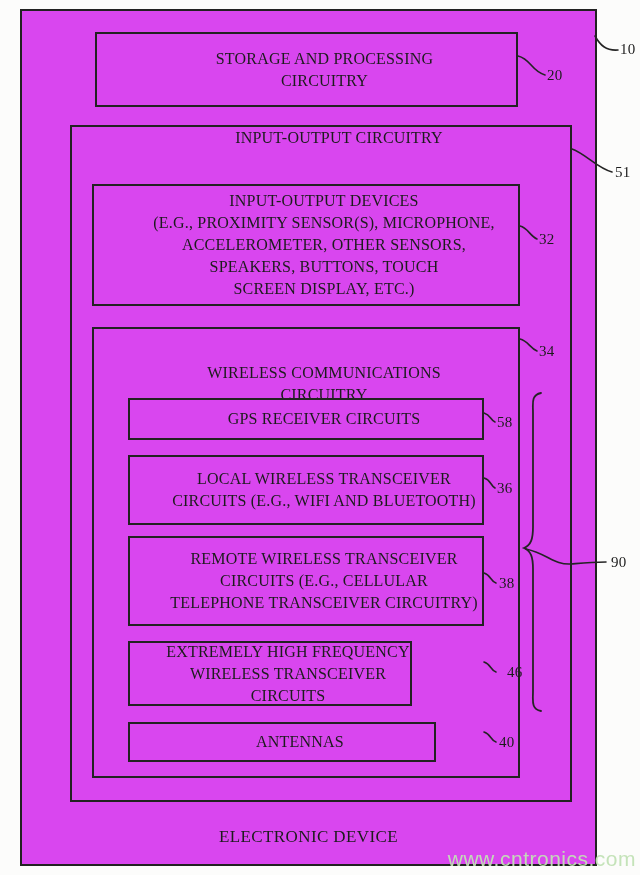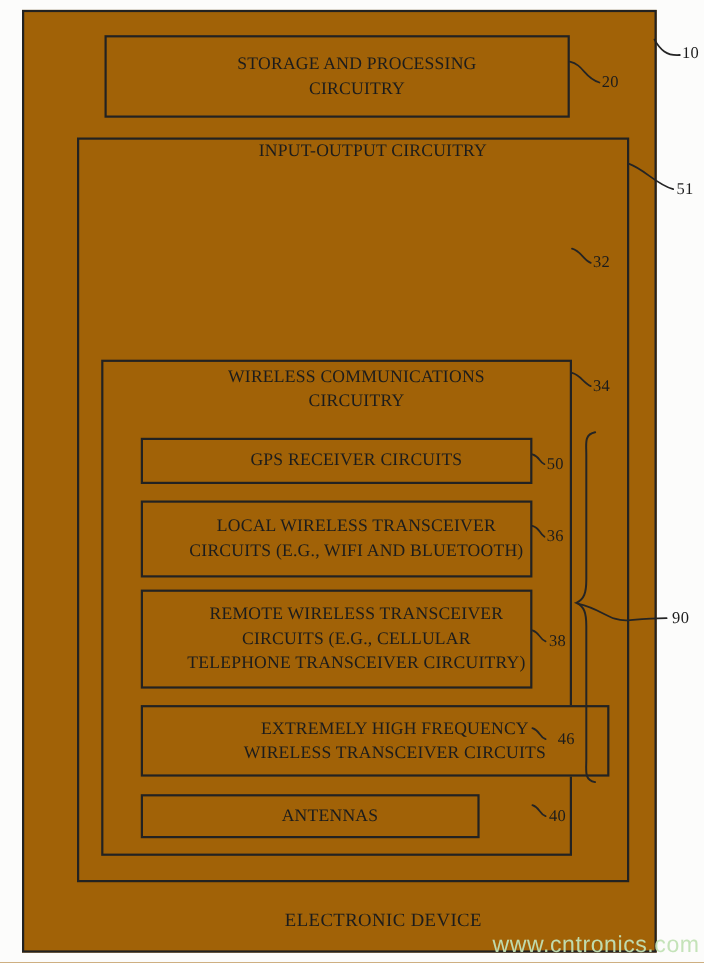--- a/index.html
+++ b/index.html
@@ -8,21 +8,21 @@
     background: #fcfcfb;
     font-family: "Liberation Serif", "DejaVu Serif", serif;
     color: #1c1c1c;
     overflow: hidden;
     position: relative;
   }
   #stage { position: absolute; inset: 0; width: 640px; height: 875px; }
   .box {
     position: absolute;
     border: 2px solid #222;
-    background: #a16207;
+    background: #d946ef;
     box-sizing: border-box;
     padding-left: 36px;
   }
   .label {
     white-space: pre-line;
     text-align: center;
     font-size: 16px;
     line-height: 22px;
     letter-spacing: 0.2px;
     color: #1c1c1c;
@@ -52,61 +52,67 @@
     font-size: 21px;
     letter-spacing: 0.5px;
     opacity: 0.95;
   }
   #electronic-device-label {
     position: absolute;
     left: 20px; width: 577px; top: 827px;
     text-align: center;
     font-size: 17px;
     letter-spacing: 0.4px;
-    padding-left: 40px;
   }
 </style>
 </head>
 <body style="background: rgb(252, 252, 251);">
 
 <div id="stage">
 
   <div class="box" style="left:20px; top:9px; width:577px; height:857px;"></div>
 
   <div class="box" style="left:95px; top:32px; width:423px; height:75px;">
     <div class="label center-lab">STORAGE AND PROCESSING
 CIRCUITRY</div>
   </div>
 
   <div class="box" style="left:70px; top:125px; width:502px; height:677px;">
     <div class="label title-lab" style="margin-top:0;">INPUT-OUTPUT CIRCUITRY</div>
   </div>
 
+  <div class="box" style="left:92px; top:184px; width:428px; height:122px;">
+    <div class="label center-lab">INPUT-OUTPUT DEVICES
+(E.G., PROXIMITY SENSOR(S), MICROPHONE,
+ACCELEROMETER, OTHER SENSORS,
+SPEAKERS, BUTTONS, TOUCH
+SCREEN DISPLAY, ETC.)</div>
+  </div>
 
   <div class="box" style="left:92px; top:327px; width:428px; height:451px;">
-    <div class="label title-lab" style="margin-top:3px;">WIRELESS COMMUNICATIONS
+    <div class="label title-lab" style="margin-top:33px;">WIRELESS COMMUNICATIONS
 CIRCUITRY</div>
   </div>
 
   <div class="box" style="left:128px; top:398px; width:356px; height:42px;">
     <div class="label center-lab">GPS RECEIVER CIRCUITS</div>
   </div>
 
   <div class="box" style="left:128px; top:536px; width:356px; height:90px;">
     <div class="label center-lab">REMOTE WIRELESS TRANSCEIVER
 CIRCUITS (E.G., CELLULAR
 TELEPHONE TRANSCEIVER CIRCUITRY)</div>
   </div>
 
   <div class="box" style="left:128px; top:455px; width:356px; height:70px;">
     <div class="label center-lab">LOCAL WIRELESS TRANSCEIVER
 CIRCUITS (E.G., WIFI AND BLUETOOTH)</div>
   </div>
 
-  <div class="box" style="left:128px; top:641px; width:426px; height:65px;">
+  <div class="box" style="left:128px; top:641px; width:284px; height:65px;">
     <div class="label center-lab">EXTREMELY HIGH FREQUENCY
 WIRELESS TRANSCEIVER CIRCUITS</div>
   </div>
 
   <div class="box" style="left:128px; top:722px; width:308px; height:40px;">
     <div class="label center-lab">ANTENNAS</div>
   </div>
 
   <div id="electronic-device-label">ELECTRONIC DEVICE</div>
 
@@ -135,21 +141,21 @@
     <path style="stroke-width:1.8" d="M 541,393 C 531,395 533,403 533,413 L 533,527 C 533,539 531,545 524,548 C 531,551 533,557 533,569 L 533,691 C 533,701 531,709 541,711"></path>
 
     <path d="M 526,549 C 548,554 554,565 571,564 C 582,563 590,562 606,562"></path>
   </svg>
 
   <span class="ref" style="left:620px; top:41px;">10</span>
   <span class="ref" style="left:547px; top:67px;">20</span>
   <span class="ref" style="left:615px; top:164px;">51</span>
   <span class="ref" style="left:539px; top:231px;">32</span>
   <span class="ref" style="left:539px; top:343px;">34</span>
-  <span class="ref" style="left:497px; top:414px;">50</span>
+  <span class="ref" style="left:497px; top:414px;">58</span>
   <span class="ref" style="left:497px; top:480px;">36</span>
   <span class="ref" style="left:499px; top:575px;">38</span>
   <span class="ref" style="left:507px; top:664px;">46</span>
   <span class="ref" style="left:499px; top:734px;">40</span>
   <span class="ref" style="left:611px; top:554px;text-align:center;">90</span>
 
   <div id="watermark" style="color: rgb(194, 226, 182);">www.cntronics.com</div>
 
 </div>
 

